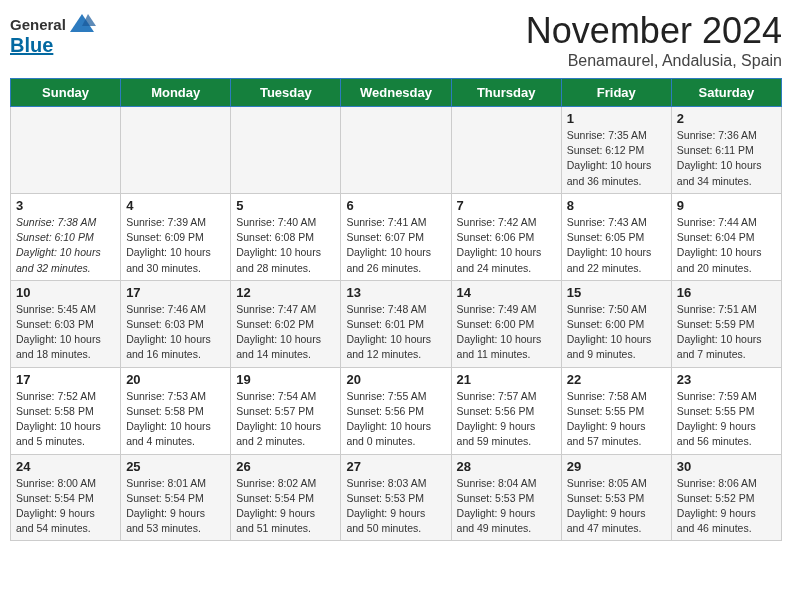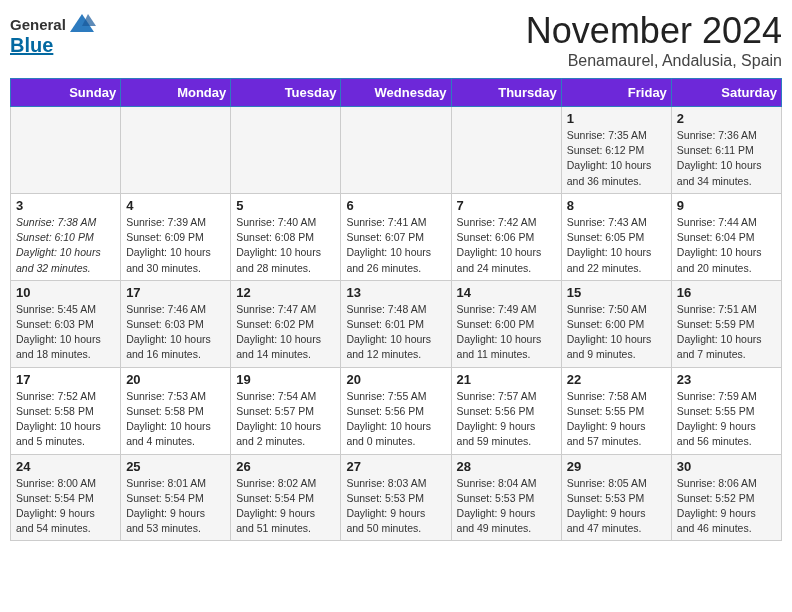--- a/index.html
+++ b/index.html
@@ -39,26 +39,26 @@
     .location {
       font-size: 16px;
       color: #444;
     }
     table {
       width: 100%;
       border-collapse: collapse;
       table-layout: fixed;
     }
     thead tr th {
-      background: #6d28d9;
+      background: #15803d;
       color: #fff;
       font-size: 13px;
       font-weight: bold;
       padding: 6px 4px;
-      text-align: right;
+      text-align: center;
       border: 1px solid #2d7bbf;
     }
     tbody tr td {
       border: 1px solid #ccc;
       vertical-align: top;
       padding: 4px 5px;
       font-size: 11px;
       color: #333;
       height: 80px;
     }

